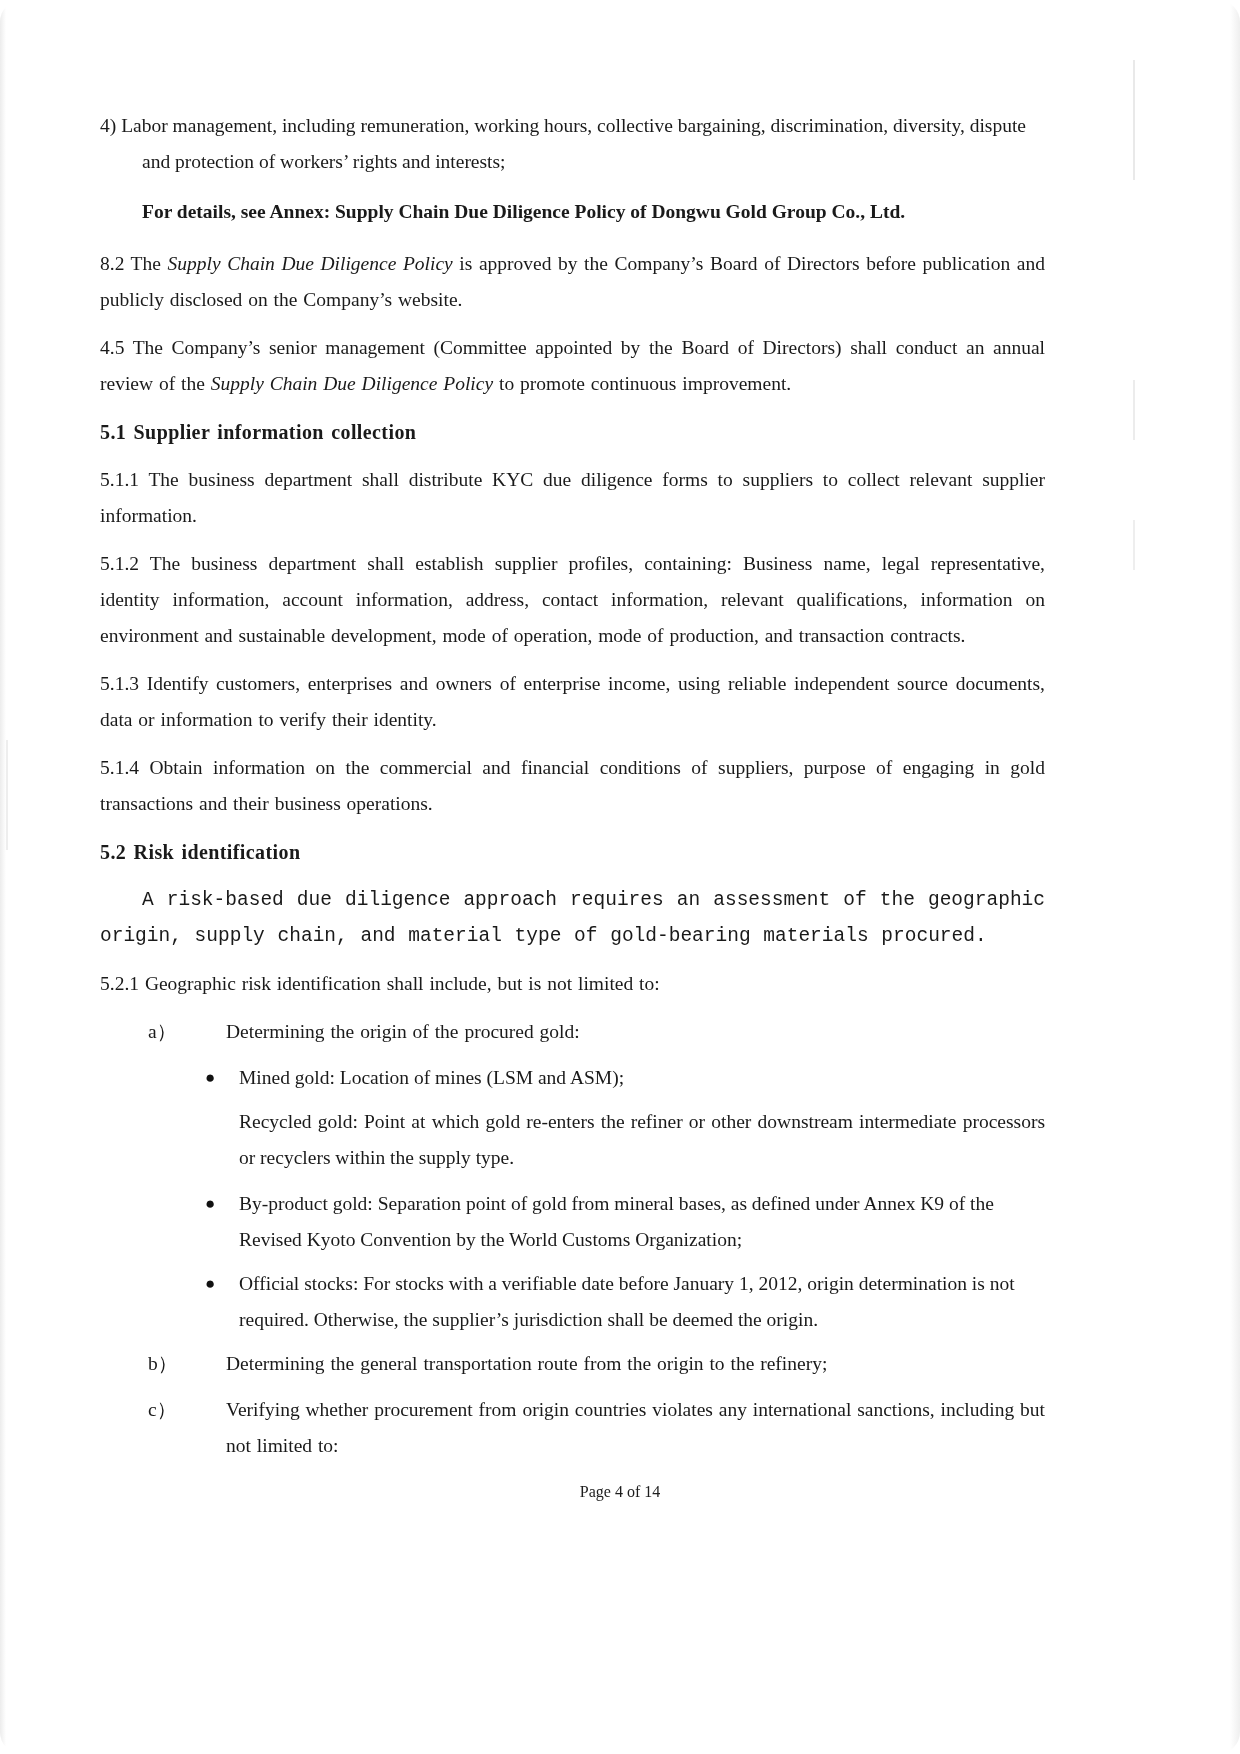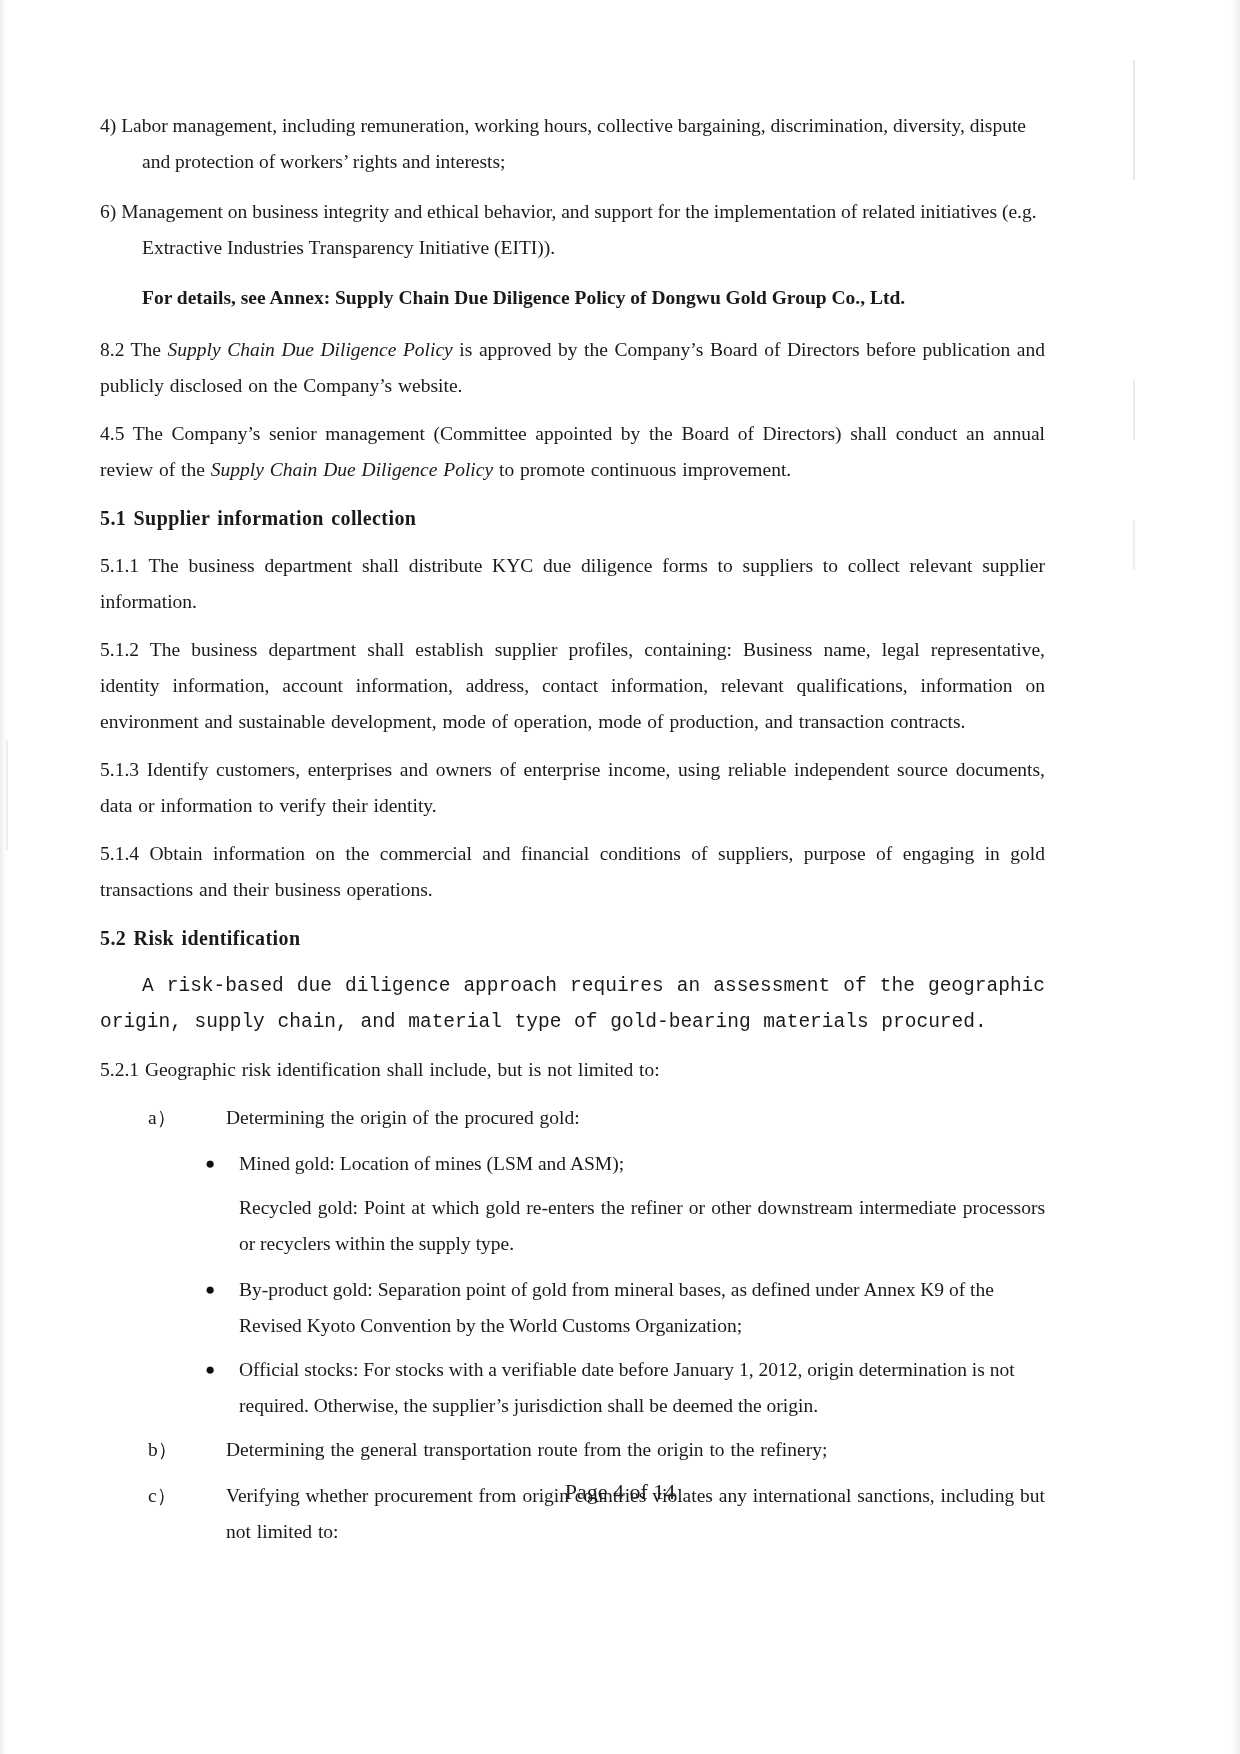--- a/index.html
+++ b/index.html
@@ -11,20 +11,21 @@
     font-family: "Liberation Serif", "DejaVu Serif", serif;
     color: #1a1a1a;
   }
   .page {
     position: relative;
     width: 1240px;
     height: 1754px;
     background: #ffffff;
     box-sizing: border-box;
     overflow: hidden;
+    border-radius: 22px;
   }
   
   .scan-edge-left {
     position: absolute;
     left: 0; top: 0;
     width: 6px; height: 1754px;
     background: linear-gradient(to right, #e9e9e9, #ffffff);
     opacity: 0.85;
   }
   .scan-edge-right {
@@ -151,21 +152,21 @@
     margin-bottom: 10px;
     text-align: justify;
   }
 
   .footer {
     position: absolute;
     left: 0;
     top: 1480px;
     width: 1240px;
     text-align: center;
-    font-size: 22px;
+    font-size: 16px;
     line-height: 24px;
     color: #1d1d1d;
   }
 </style>
 </head>
 <body>
 
 <div class="page">
 
   <div class="scan-edge-left"></div>
@@ -176,24 +177,20 @@
   <div class="scan-mark mark-d"></div>
 
   <div class="content">
 
     <p class="numitem">
       <span class="lbl">4)</span>
       <span class="txt">Labor management, including remuneration, working hours, collective bargaining, discrimination, diversity, dispute and protection of workers’ rights and interests;</span>
     </p>
 
 
-    <p class="numitem">
-      <span class="lbl">6)</span>
-      <span class="txt">Management on business integrity and ethical behavior, and support for the implementation of related initiatives (e.g. Extractive Industries Transparency Initiative (EITI)).</span>
-    </p>
 
     <p class="annex-line">
       <span>For details, see Annex: </span><span class="it">Supply Chain Due Diligence Policy of Dongwu Gold Group Co., Ltd.</span>
     </p>
 
     <p class="sec-para">
       <span>8.2 The </span><span class="it">Supply Chain Due Diligence Policy</span><span> is approved by the Company’s Board of Directors before publication and publicly disclosed on the Company’s website.</span>
     </p>
 
     <p class="sec-para">

